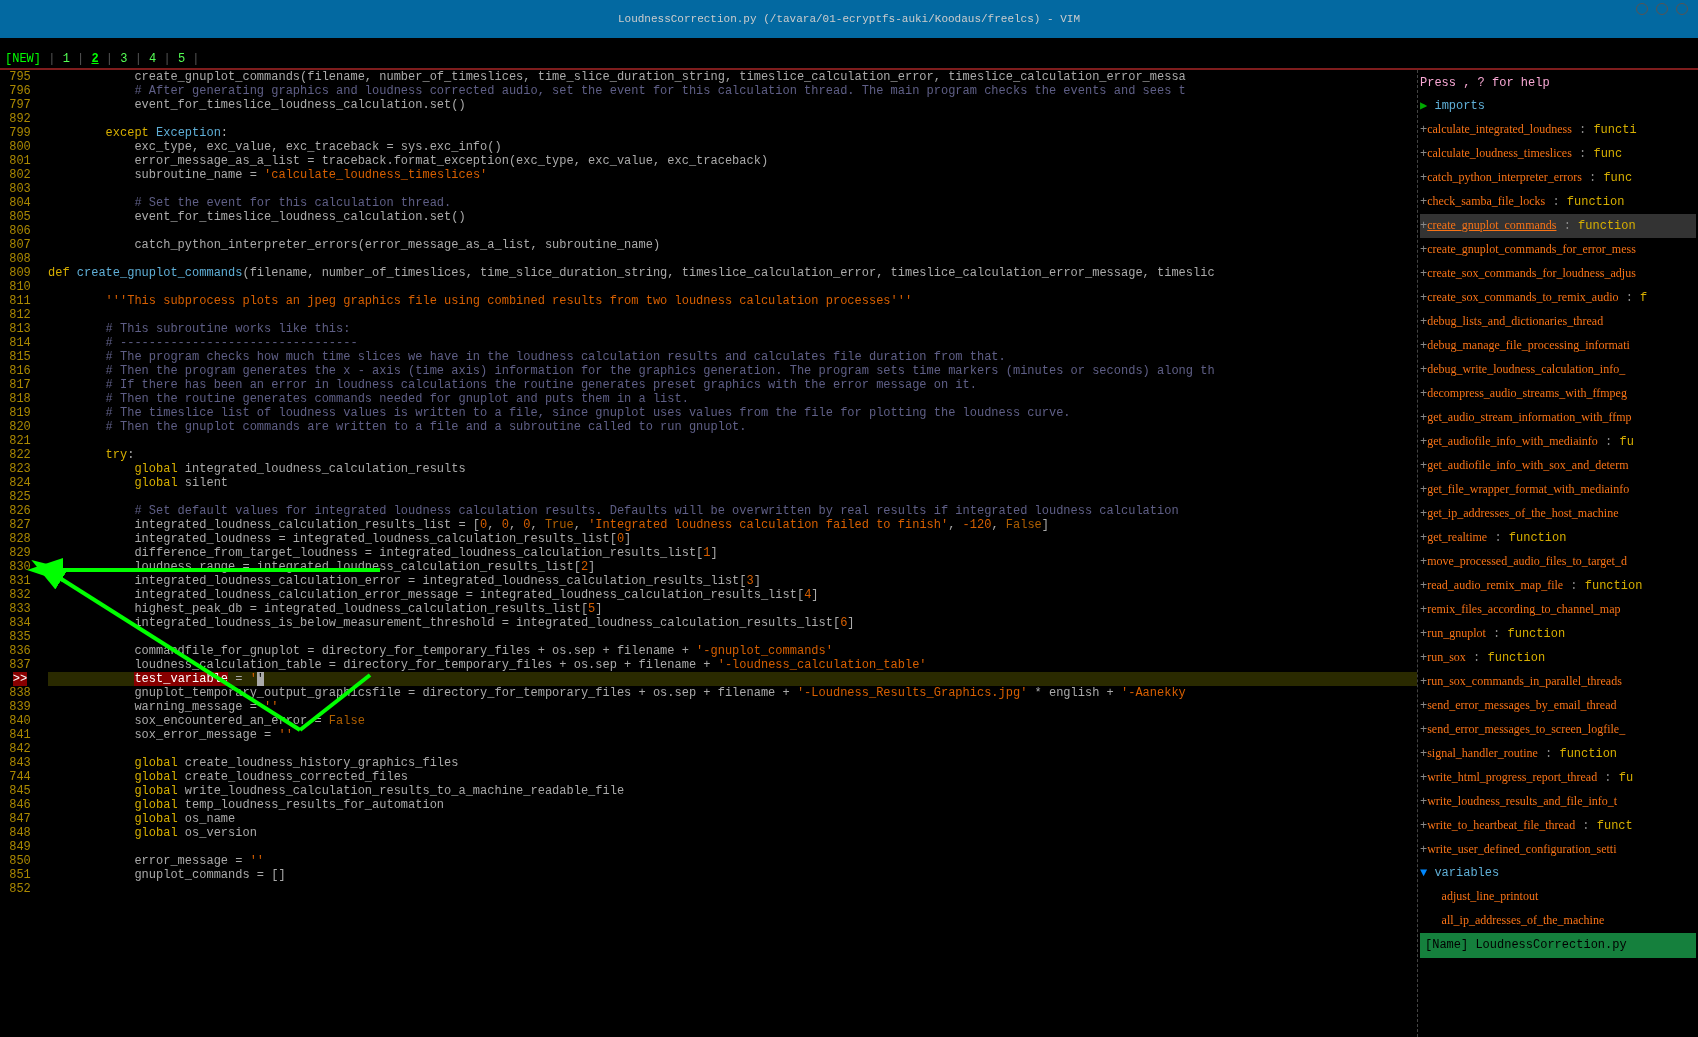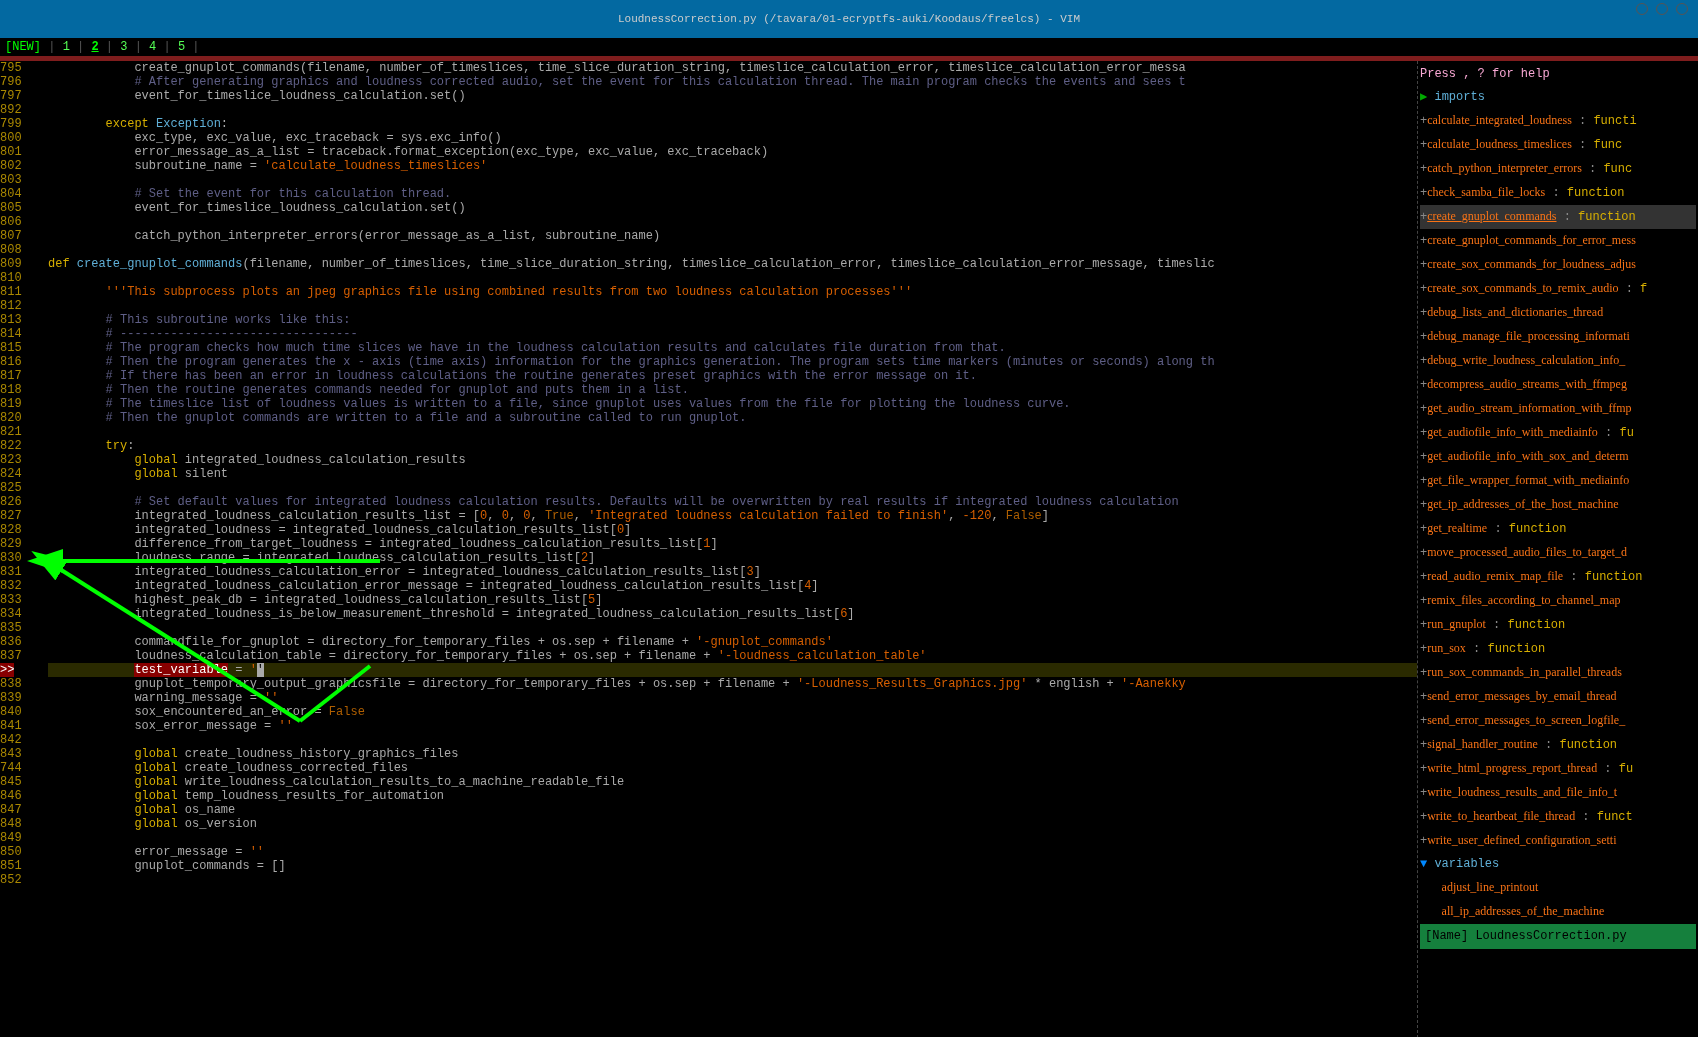--- a/index.html
+++ b/index.html
@@ -32,41 +32,42 @@
   height: 12px;
   border: 1px solid #555;
   border-radius: 50%;
   display: inline-block;
 }
 .tabbar {
   background: #000;
   color: #5f5;
   padding: 2px 5px;
   font-size: 12px;
-  border-bottom: 5px solid #7f1d1d;
+  border-bottom: 2px solid #7f1d1d;
+  margin-top: 12px;
 }
 .tabbar .label { color: #0f0; }
 .tabbar .sep { color: #555; }
 .tabbar .active { color: #0f0; font-weight: bold; text-decoration: underline; }
 .main {
   display: flex;
   height: calc(100% - 60px);
 }
 .editor {
   flex: 1;
   overflow: hidden;
   position: relative;
   border-right: 1px dashed #444;
 }
 .gutter {
   position: absolute;
   left: 0;
   top: 0;
   width: 45px;
-  text-align: left;
+  text-align: center;
   color: #888;
   font-size: 12px;
   line-height: 14px;
   padding-right: 5px;
 }
 .gutter .ln { color: #aa8800; }
 .code {
   margin-left: 48px;
   font-size: 12px;
   line-height: 14px;

